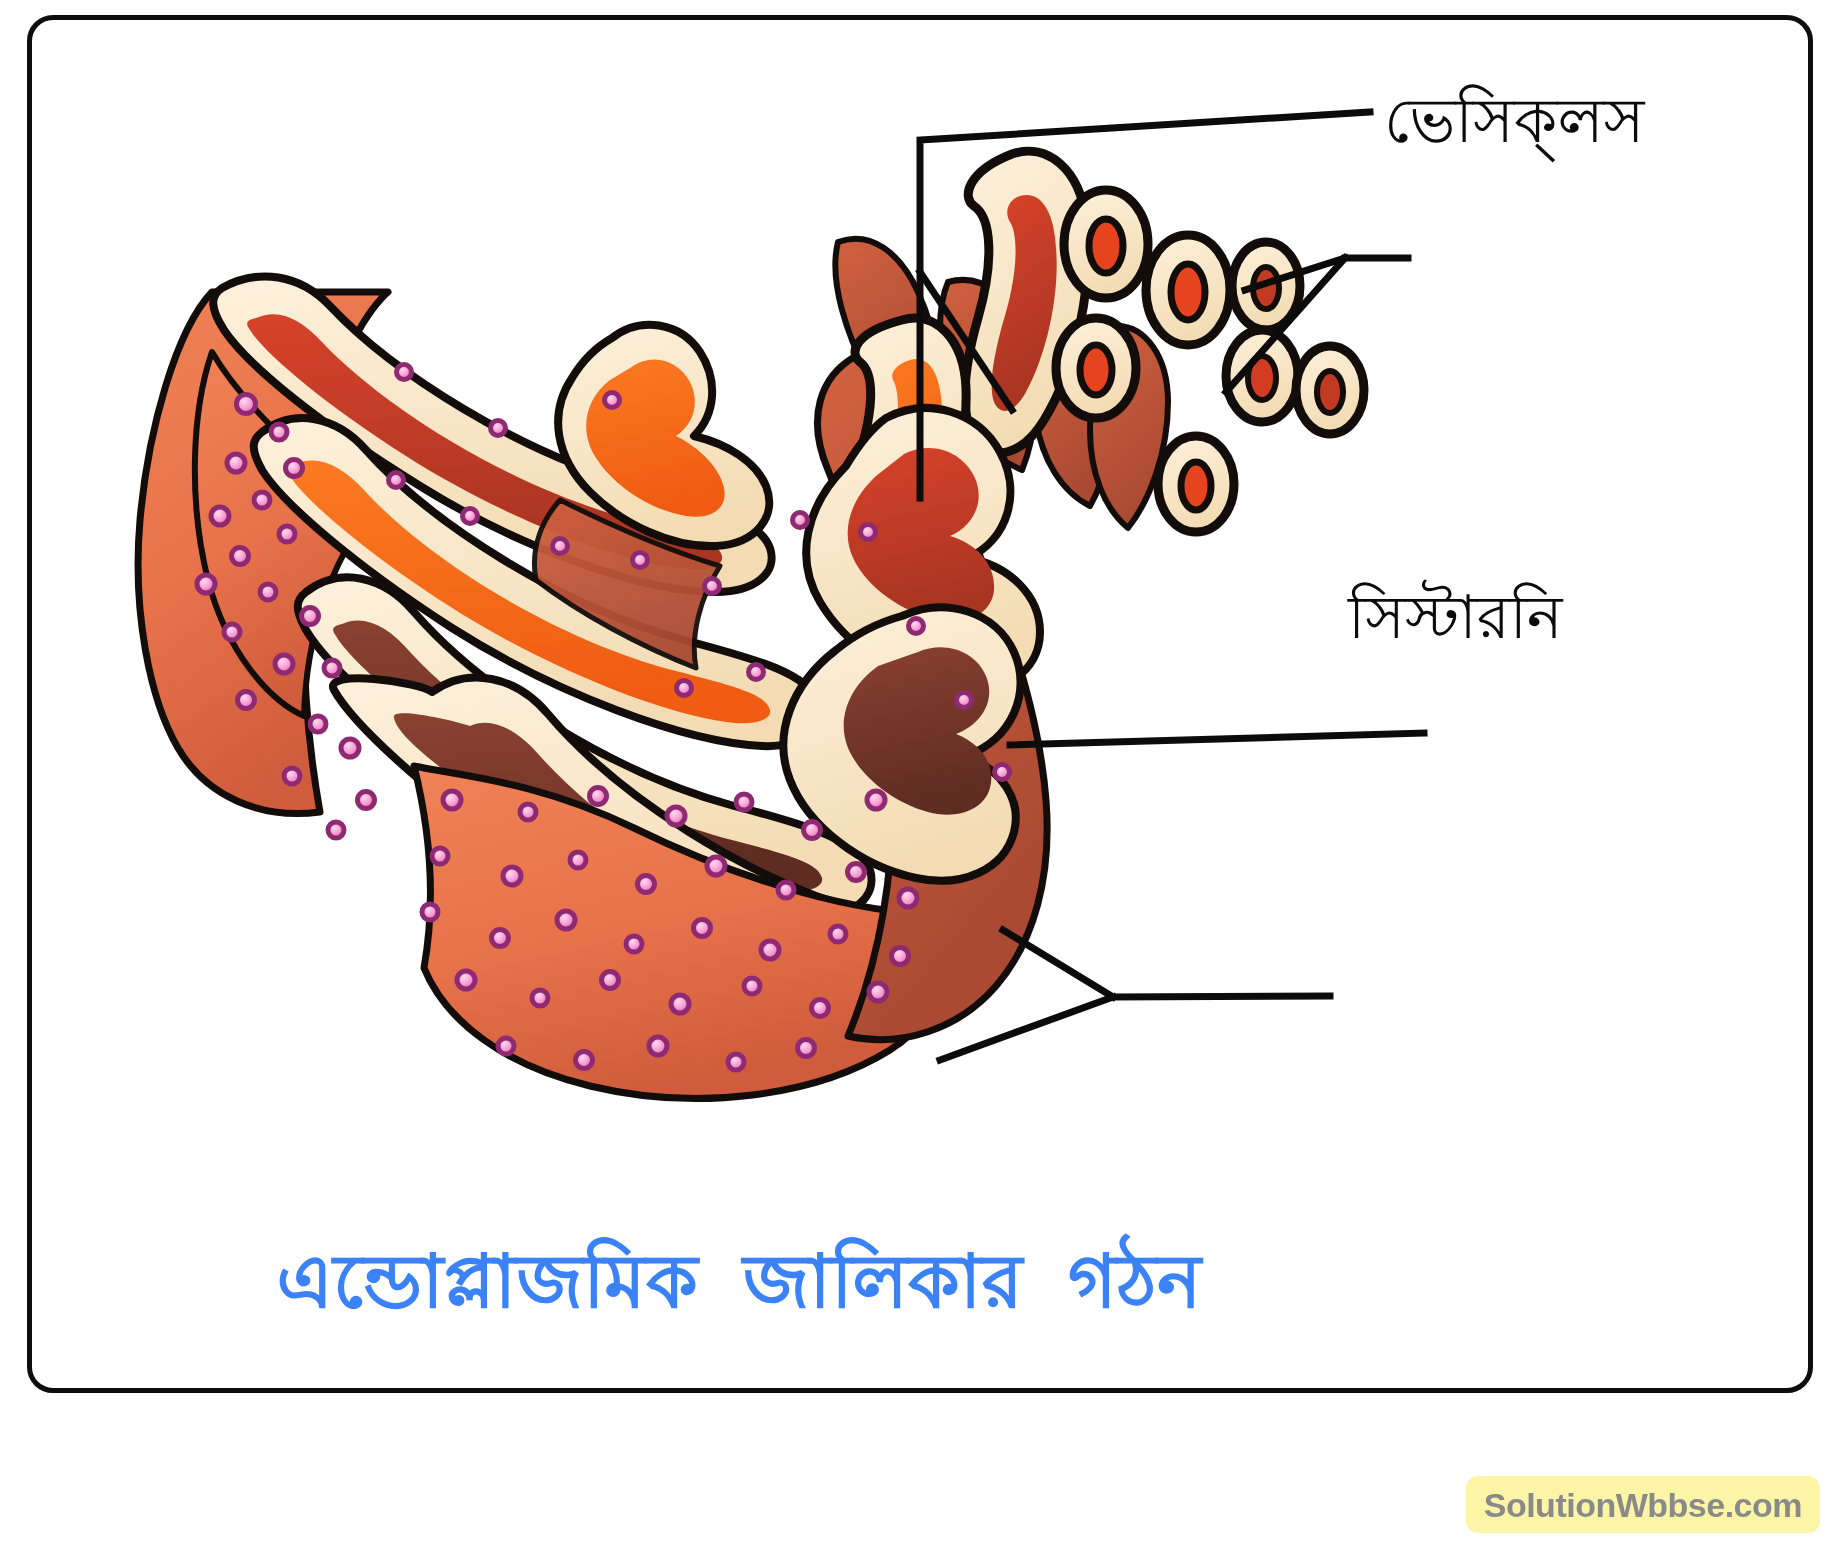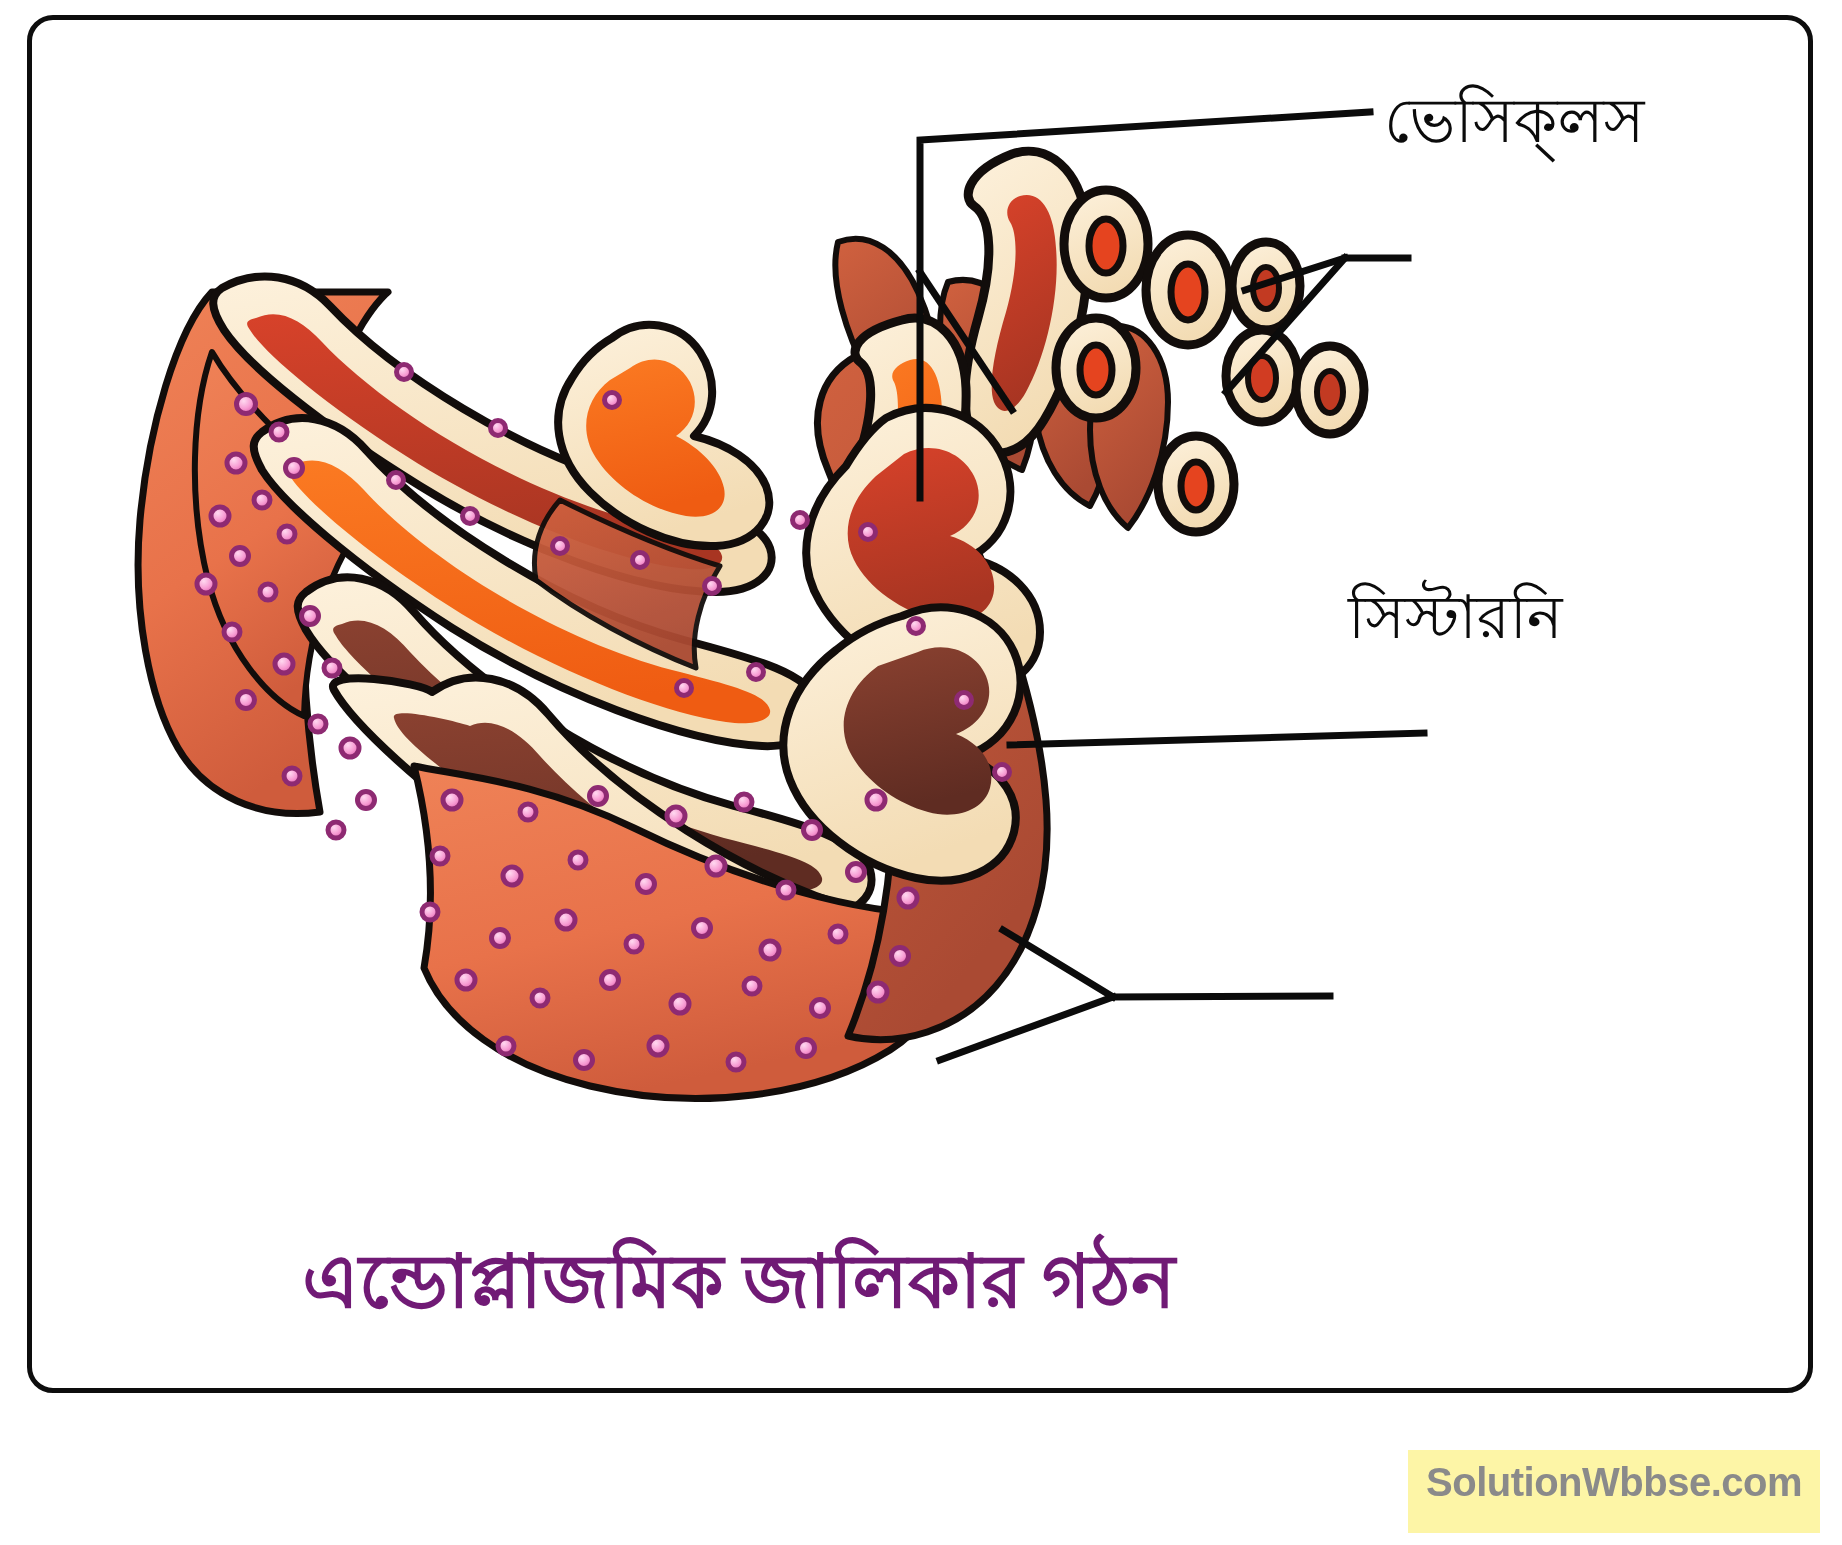--- a/index.html
+++ b/index.html
@@ -50,34 +50,34 @@
   #label-ribosome   { left: 1344px; top: 798px; font-size: 62px; }
 
   #caption {
     position: absolute;
     left: 0;
     top: 1225px;
     width: 1478px;
     text-align: center;
     font-size: 74px;
     font-weight: 700;
-    color: #701a75;
-    font-family: Liberation Serif, serif;
+    color: #3b82f6;
+    font-family: Liberation Mono, monospace;
     letter-spacing: 0.5px;
   }
   #watermark {
     position: absolute;
     right: 22px;
     bottom: 12px;
     background: #fdf5a6;
     color: #8a8a8a;
-    font-size: 40px;
+    font-size: 34px;
     font-weight: 700;
-    padding: 10px 18px 28px 18px;
-    border-radius: 0;
+    padding: 10px 18px 8px 18px;
+    border-radius: 12px;
     font-family: "Liberation Sans", "DejaVu Sans", sans-serif;
     letter-spacing: -0.5px;
   }
 </style>
 </head>
 <body>
 
 <div id="page">
 
   <div id="frame"></div>

